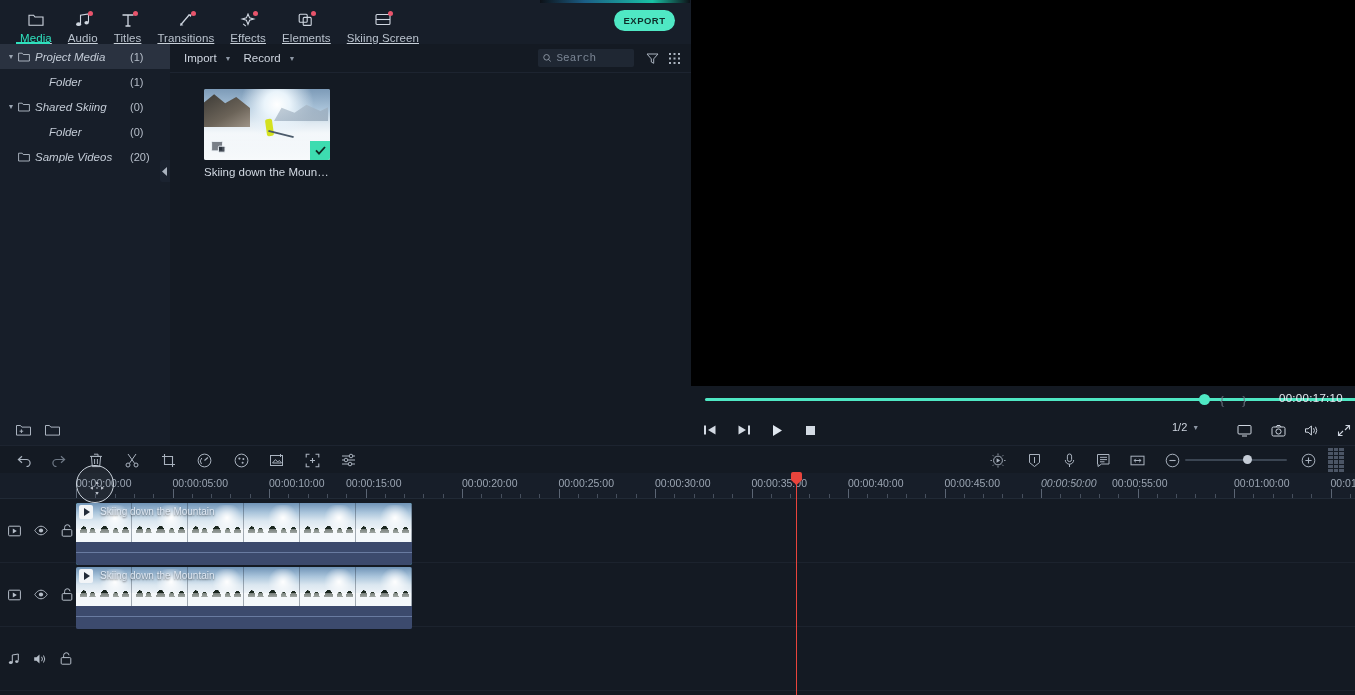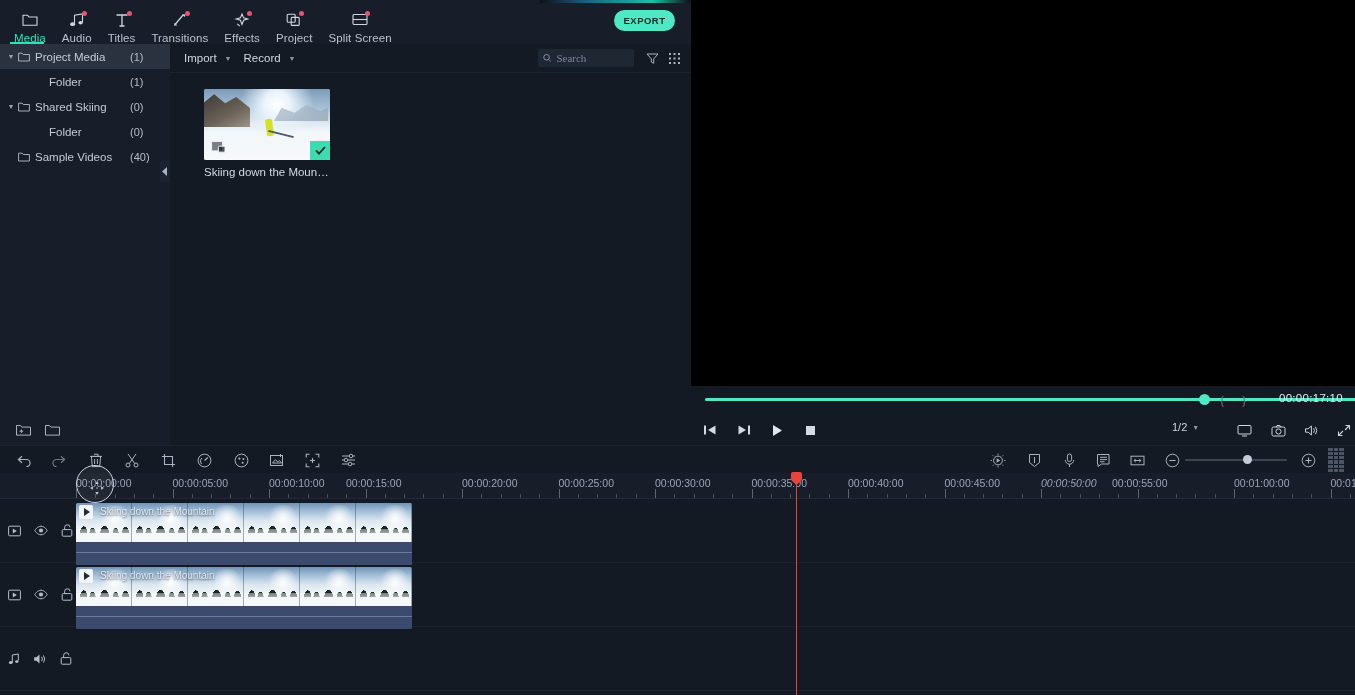--- a/index.html
+++ b/index.html
@@ -15,21 +15,21 @@
 
   
   .topbar {
     position: absolute; left: 0; top: 0; width: 691px; height: 44px;
     background: #171e29;
   }
   .topline {
     position: absolute; left: 540px; top: 0; width: 150px; height: 3px;
     background: linear-gradient(90deg,#0d1117 0%, #1b5e86 30%, #19c2a5 75%, #0d1117 100%);
   }
-  .nav-items { display: flex; align-items: flex-end; height: 44px; padding-left: 6px; }
+  .nav-items { display: flex; align-items: flex-end; height: 44px; padding-left: 12px; text-decoration: underline; }
   .nav-item {
     position: relative; display: flex; flex-direction: column; align-items: center;
     justify-content: flex-end; padding: 0 8px; height: 42px; cursor: pointer;
   }
   .nav-ico { position: relative; height: 19px; display:flex; align-items:center; justify-content:center; }
   .nav-ico svg { display:block; }
   .nav-dot {
     position:absolute; right: -2px; top: 1px; width: 5px; height: 5px;
     border-radius: 50%; background: #e8546b;
   }
@@ -54,21 +54,21 @@
   }
   .tree-row {
     position: relative; display: flex; align-items: center; height: 25px;
     padding-left: 4px; cursor: pointer; font-size: 11.5px; color: #c3cbd6;
   }
   .tree-row.selected { background: #2a3240; }
   .tree-row .caret {
     width: 14px; text-align: center; font-size: 7px; color: #9aa4b1; flex: 0 0 14px;
   }
   .tree-row .folder-ico { width: 17px; flex: 0 0 17px; display:flex; align-items:center; }
-  .tree-row .tlabel { flex: 1; }
+  .tree-row .tlabel { flex: 1; font-style: italic; }
   .tree-row .tcount { width: 40px; text-align: left; color: #b6bec9; font-size: 11px; }
   .tree-row.indent .folder-ico { visibility: hidden; }
   .tree-row.indent .tlabel { padding-left: 14px; }
   .collapse-handle {
     position: absolute; left: 160px; top: 160px; width: 10px; height: 22px;
     display:flex; align-items:center; justify-content:center; cursor: pointer;
     background: #1b2330; border-radius: 2px 0 0 2px;
   }
 
   
@@ -86,21 +86,21 @@
     font-family: inherit;
   }
   .chev { font-size: 7px; color: #8d97a4; }
   .search-box {
     position: absolute; right: 57px; top: 5px; width: 96px; height: 18px;
     background: #1f2733; border-radius: 2px; display: flex; align-items: center;
     padding: 0 5px; gap: 5px; cursor: text;
   }
   .search-box input {
     background: none; border: none; outline: none; color: #9aa4b1; font-size: 11px;
-    width: 100%; font-family: Liberation Serif, serif;
+    width: 100%; font-family: Liberation Mono, monospace;
   }
   .search-box input::placeholder { color: #7c8796; }
   .tb-icon {
     position: absolute; top: 5px; width: 18px; height: 18px; display:flex;
     align-items:center; justify-content:center; cursor: pointer;
   }
 
   .media-grid { padding: 16px 0 0 34px; display: flex; flex-wrap: wrap; gap: 14px; }
   .media-card { width: 126px; cursor: pointer; }
   .thumb {
@@ -375,31 +375,31 @@
           <span class="nav-label">Effects</span>
         </div>
         <div class="nav-item">
           <span class="nav-ico">
             <svg width="16" height="14" viewBox="0 0 16 14">
               <rect x="1.2" y="1.2" width="8" height="8" rx="1" fill="none" stroke="#cfd6e0" stroke-width="1.1"></rect>
               <rect x="5.2" y="4.4" width="8" height="8" rx="1" fill="none" stroke="#cfd6e0" stroke-width="1.1"></rect>
             </svg>
             <span class="nav-dot"></span>
           </span>
-          <span class="nav-label">Project</span>
+          <span class="nav-label">Elements</span>
         </div>
         <div class="nav-item">
           <span class="nav-ico">
             <svg width="16" height="13" viewBox="0 0 16 13">
               <rect x="1" y="1.5" width="14" height="10" rx="1" fill="none" stroke="#cfd6e0" stroke-width="1.1"></rect>
               <path d="M1 6.5h14" stroke="#cfd6e0" stroke-width="1.1"></path>
             </svg>
             <span class="nav-dot"></span>
           </span>
-          <span class="nav-label">Split Screen</span>
+          <span class="nav-label">Skiing Screen</span>
         </div>
       </div>
   </div>
 
   <button class="export-btn">EXPORT</button>
 
   <div class="tree">
     <div id="treeRows">
         <div class="tree-row selected">
           <span class="caret">▼</span>
@@ -442,21 +442,21 @@
           <span class="tcount">(0)</span>
         </div>
         <div class="tree-row">
           <span class="caret"></span>
           <span class="folder-ico">
             <svg width="12" height="10" viewBox="0 0 12 10">
               <path d="M.6 1.2h3.6l1 1.3h6.2V9H.6z" fill="none" stroke="#b6bec9" stroke-width=".9"></path>
             </svg>
           </span>
           <span class="tlabel">Sample Videos</span>
-          <span class="tcount">(40)</span>
+          <span class="tcount">(20)</span>
         </div>
       </div>
   </div>
   <div class="collapse-handle">
     <svg width="6" height="9" viewBox="0 0 6 9">
         <path d="M5 0 L0 4.5 L5 9 Z" fill="#aab3bf"></path>
       </svg>
   </div>
 
   <div class="lib-footer">

